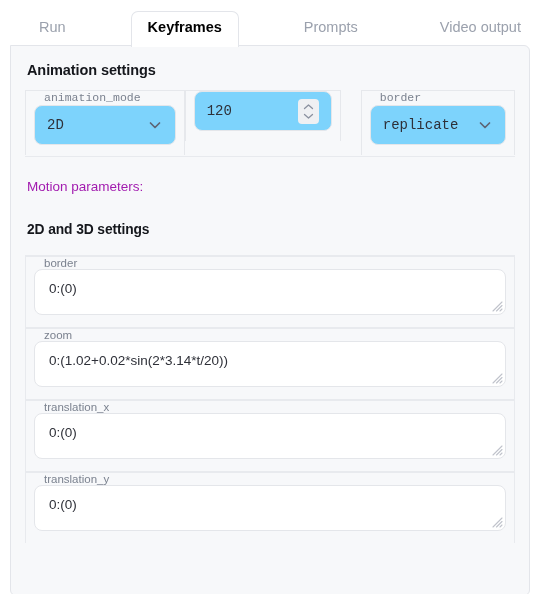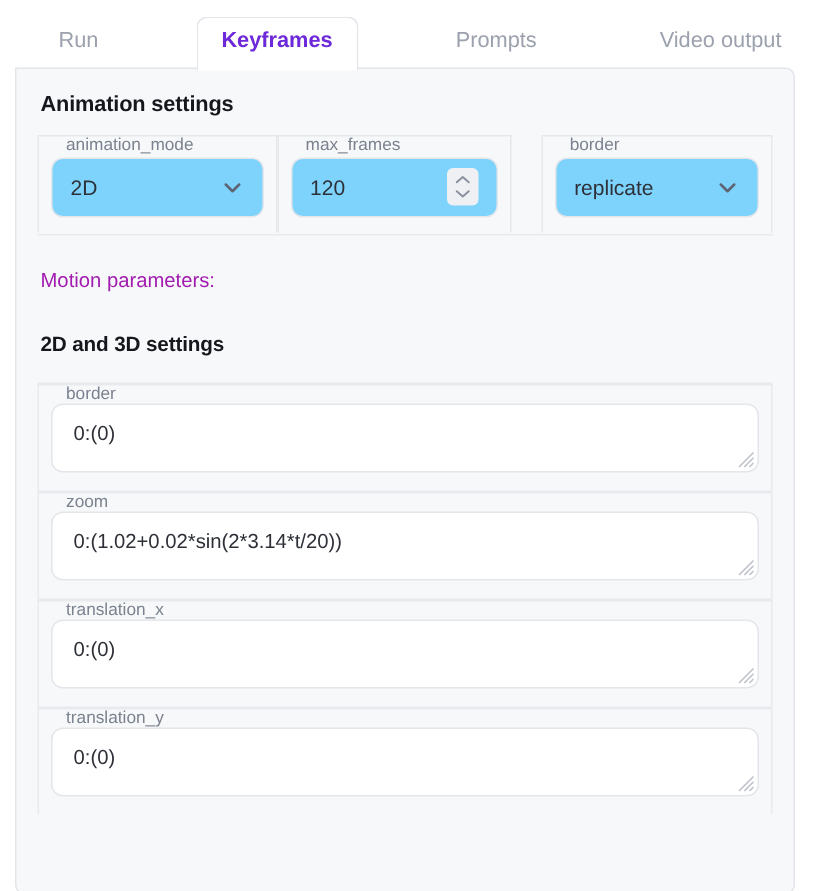--- a/index.html
+++ b/index.html
@@ -40,21 +40,21 @@
     color: #9ba1ad;
     padding: 7px 17px 12px 17px;
     line-height: 1;
     white-space: nowrap;
     cursor: pointer;
     background: transparent;
     border: 0;
     font-family: "Liberation Sans", sans-serif;
   }
   .tab.active {
-    color: #6d28d9;
+    color: #000000;
     font-weight: bold;
     background: #ffffff;
     border: 1px solid #e3e5ea;
     border-bottom: none;
     border-radius: 7px 7px 0 0;
     padding: 8px 16px 13px 16px;
     z-index: 5;
     margin-bottom: -1px;
   }
 
@@ -87,20 +87,21 @@
     display: flex;
     align-items: flex-start;
     border-bottom: 1px solid #e8eaee;
     padding-bottom: 1px;
   }
   .fs {
     border: 0;
     margin: 0;
     padding: 0;
     min-width: 0;
+    font-family: Liberation Mono, monospace;
   }
   .fs-box {
     border: 1px solid #e6e8ec;
     border-bottom: none;
     border-radius: 0;
     padding: 0 8px 10px 8px;
     margin: 0;
     position: relative;
   }
   .fs-legend {
@@ -237,21 +238,20 @@
                 <svg width="16" height="16" viewBox="0 0 16 16">
                     <path d="M3.5 6 L8 10.5 L12.5 6" fill="none" stroke="#5d6474" stroke-width="1.7" stroke-linecap="round" stroke-linejoin="round"></path>
                   </svg>
               </span>
             </div>
           </div>
         </fieldset>
 
         <fieldset class="fs ctl-max">
           <div class="fs-box">
-            <legend class="fs-legend">max_frames</legend>
             <div class="pill">
               <span class="val">120</span>
               <span class="spinner">
                 <svg width="11" height="6" viewBox="0 0 11 6">
                     <path d="M1.5 4.5 L5.5 1 L9.5 4.5" fill="none" stroke="#8b91a0" stroke-width="1.3" stroke-linecap="round" stroke-linejoin="round"></path>
                   </svg>
                 <svg width="11" height="6" viewBox="0 0 11 6">
                     <path d="M1.5 1.5 L5.5 5 L9.5 1.5" fill="none" stroke="#8b91a0" stroke-width="1.3" stroke-linecap="round" stroke-linejoin="round"></path>
                   </svg>
               </span>

